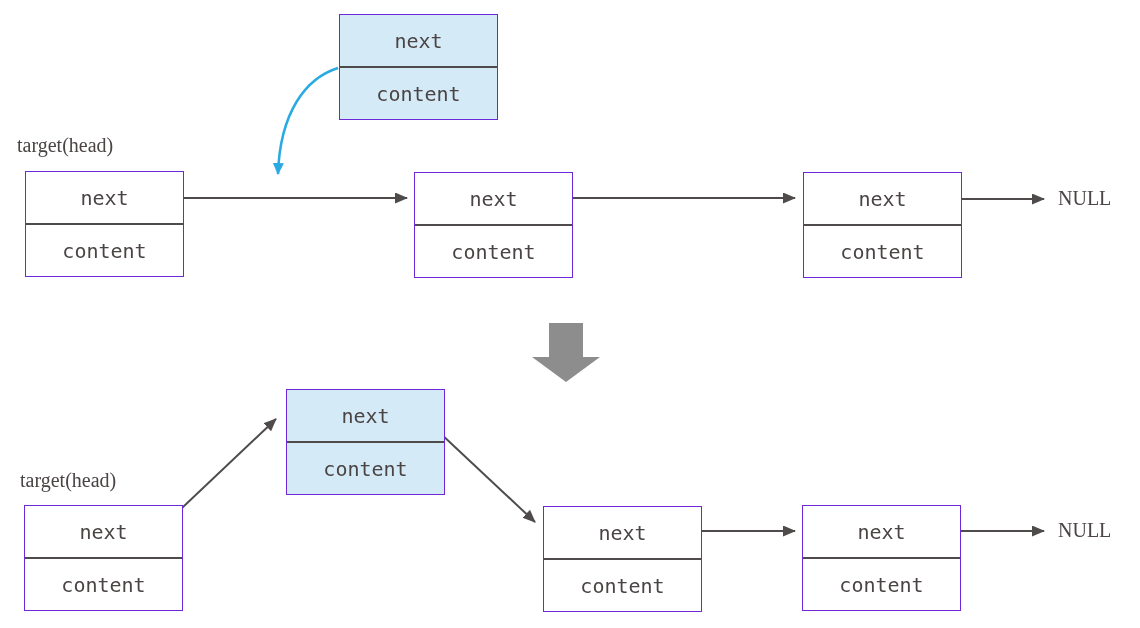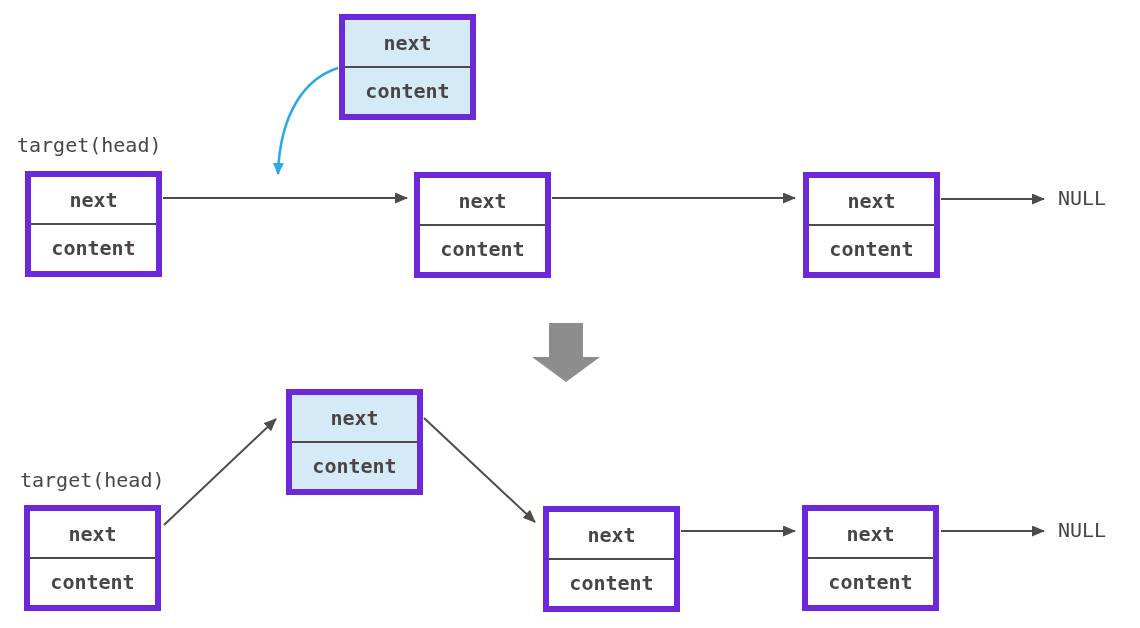--- a/index.html
+++ b/index.html
@@ -7,38 +7,39 @@
     position:relative;
     width:1140px;height:628px;
     background:#ffffff;
     font-family:"DejaVu Sans Mono", monospace;
     color:#4a4444;
     overflow:hidden;
   }
   .arrows-layer{position:absolute;left:0;top:0;width:1140px;height:628px;}
   .node{
     position:absolute;
-    width:137px;height:106px;
-    border:6px solid #6d28d9;
+    width:159px;height:106px;
+    border:1px solid #6d28d9;
     background:#ffffff;
     box-sizing:border-box;
-    display:flex;flex-direction:column;font-weight:bold;
+    display:flex;flex-direction:column;
   }
   .node.highlight{background:#d4eaf7;}
   .cell{
     flex:1;
     display:flex;align-items:center;justify-content:center;
     font-size:20px;line-height:20px;
     letter-spacing:0px;
   }
   .cell.content{border-top:2px solid #4f4b4b;}
   .float-label{
     position:absolute;
     font-size:20px;line-height:24px;
     white-space:nowrap;
+    font-family:Liberation Serif, serif;
   }
 </style>
 </head>
 <body>
 
 <div class="canvas">
 
   <svg class="arrows-layer" width="1140" height="628" viewBox="0 0 1140 628" xmlns="http://www.w3.org/2000/svg">
     <defs>
       <marker id="ah-dark" markerUnits="userSpaceOnUse" markerWidth="15" markerHeight="12" refX="12" refY="5.5" orient="auto">

